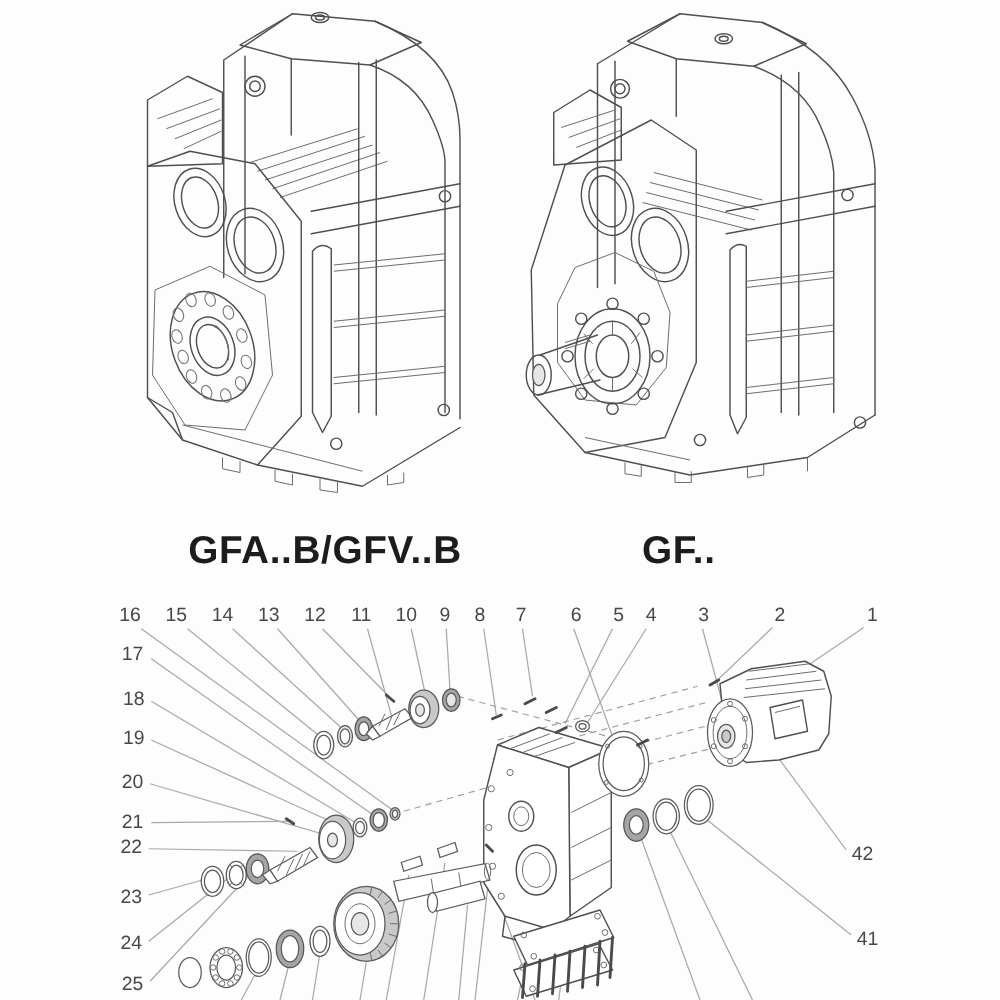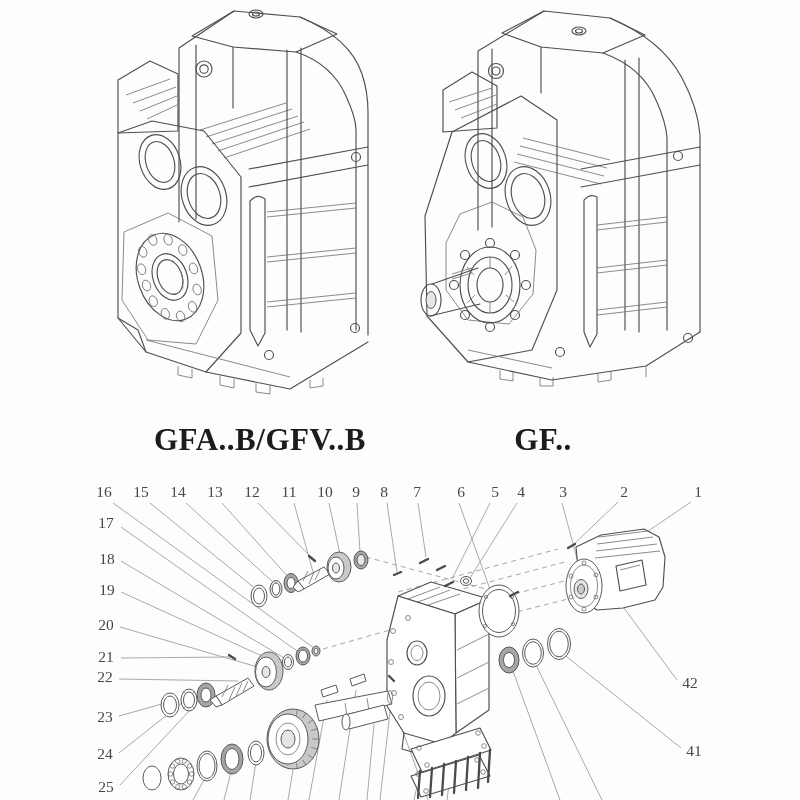--- a/index.html
+++ b/index.html
@@ -1,17 +1,17 @@
 <!DOCTYPE html>
 <html style="--page-bg: #fdfdfd; --line: #4f4f4f; --leader: #a9a9a9; --callout: #474747; --label: #1c1c1c;"><head>
 <meta charset="utf-8">
 <style>
   html,body{margin:0;padding:0;background:#fff;}
   .page{position:relative;width:800px;height:800px;background:var(--page-bg,#fdfdfd);overflow:hidden;
-        font-family:Liberation Serif, serif;text-align:center;}
+        font-family:Liberation Sans, sans-serif;text-align:center;}
   svg.layer{position:absolute;left:0;top:0;}
   .ln{fill:none;stroke:var(--line,#4f4f4f);stroke-width:1.15;stroke-linejoin:round;stroke-linecap:round;}
   .lnf{fill:#ffffff;stroke:var(--line,#4f4f4f);stroke-width:1.15;stroke-linejoin:round;}
   .thin{fill:none;stroke:#6d6d6d;stroke-width:.8;}
   .leader{stroke:var(--leader,#a9a9a9);stroke-width:1;fill:none;}
   .dash{stroke:#9c9c9c;stroke-width:.9;fill:none;stroke-dasharray:5 4;}
   .callout{font-size:15.5px;fill:var(--callout,#474747);}
   .model-label{font-size:31px;font-weight:bold;fill:var(--label,#1c1c1c);letter-spacing:.5px;}
   .p-lite{fill:#ffffff;stroke:#5a5a5a;stroke-width:1;}
   .p-mid{fill:#c9c9c9;stroke:#5a5a5a;stroke-width:1;}

